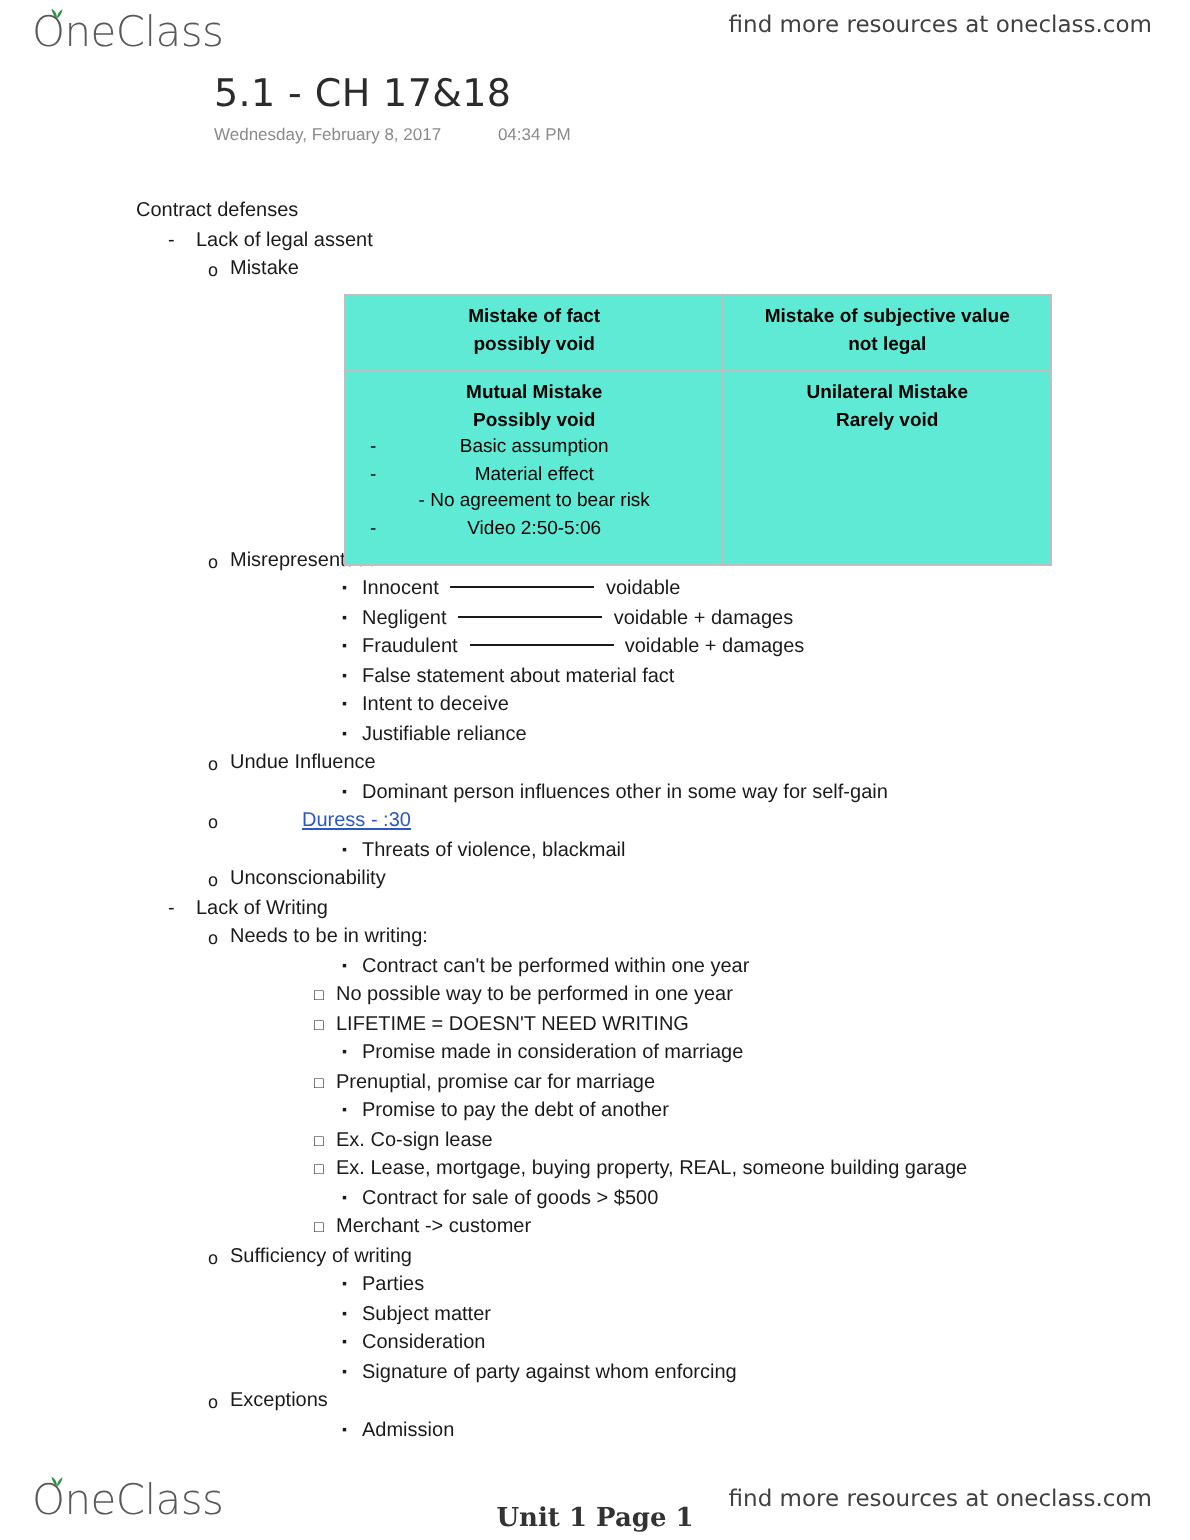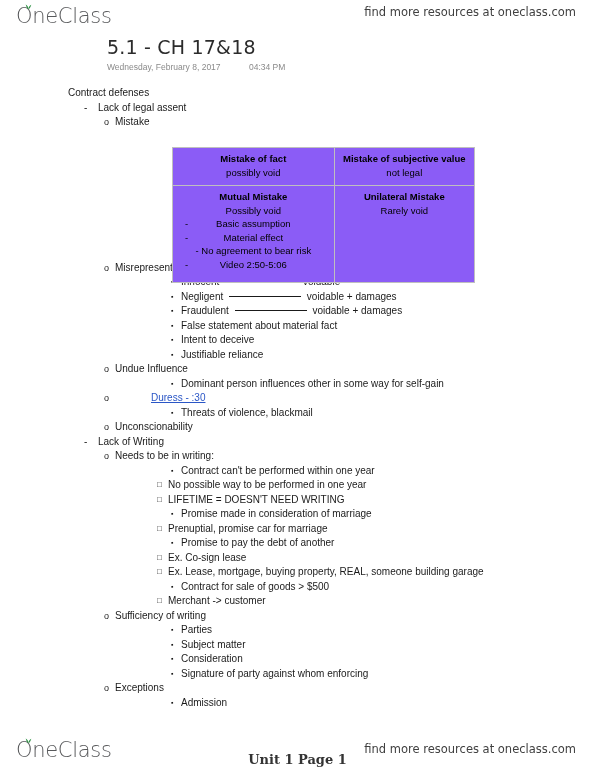--- a/index.html
+++ b/index.html
@@ -75,21 +75,21 @@
   }
   .note-meta .meta-time {
     display: inline-block;
     margin-left: 26px;
   }
 
   
   .outline {
     position: absolute;
     left: 0;
-    top: 86px;
+    top: 99px;
     width: 524px;
     font-size: 10px;
     line-height: 14.5px;
     color: #1a1a1a;
   }
   .row {
     position: relative;
     white-space: nowrap;
     height: 14.5px;
   }
@@ -132,37 +132,37 @@
     margin: 0 3px;
     position: relative;
     top: -3px;
   }
 
   
   .mistake-table {
     position: absolute;
     left: 172px;
     top: 147px;
-    width: 303px;
+    width: 354px;
     border: 1px solid #bfbfbf;
     border-collapse: collapse;
-    background: #8b5cf6;
+    background: #5eead4;
     font-size: 9.5px;
     line-height: 13.5px;
   }
   .mistake-table td {
     border: 1px solid #bfbfbf;
     vertical-align: top;
     padding: 4px 4px 6px 4px;
     text-align: center;
   }
   .mistake-table .col-left  { width: 162px; }
   .mistake-table .col-right { width: 139px; }
   .mistake-table .hd { font-weight: bold; }
-  .mistake-table .sub { font-weight: normal; }
+  .mistake-table .sub { font-weight: bold; }
   .cell-body { height: 86px; }
   .dash-line {
     position: relative;
     text-align: center;
   }
   .dash-line .d {
     position: absolute;
     left: 8px;
   }
 

